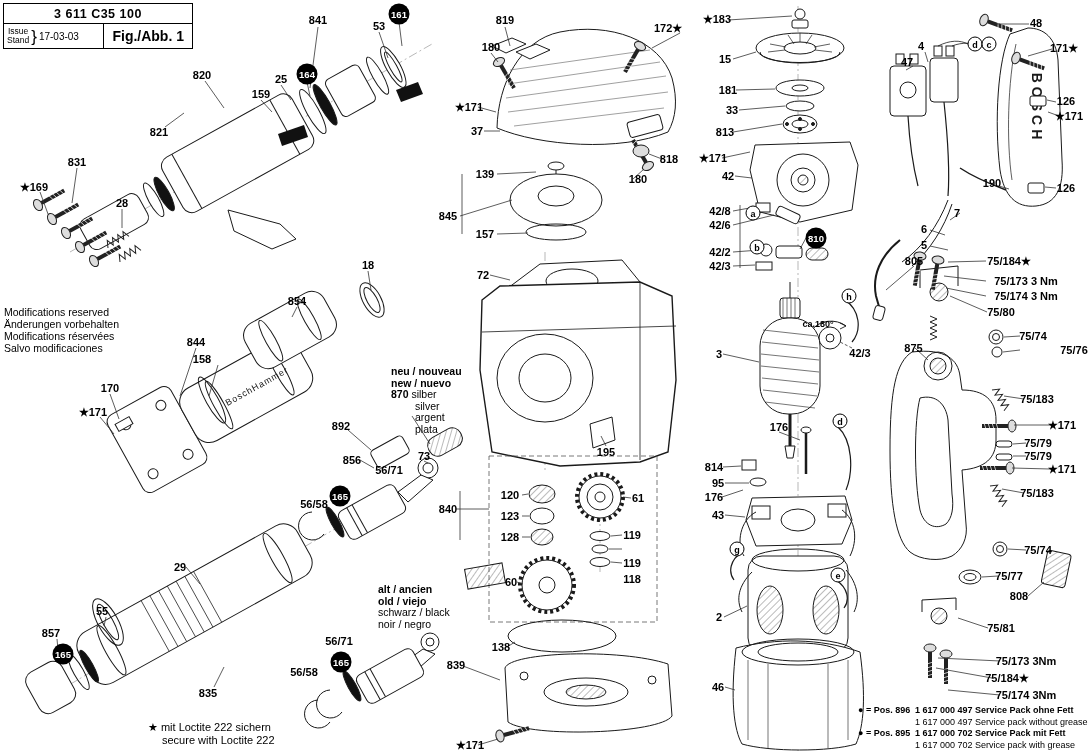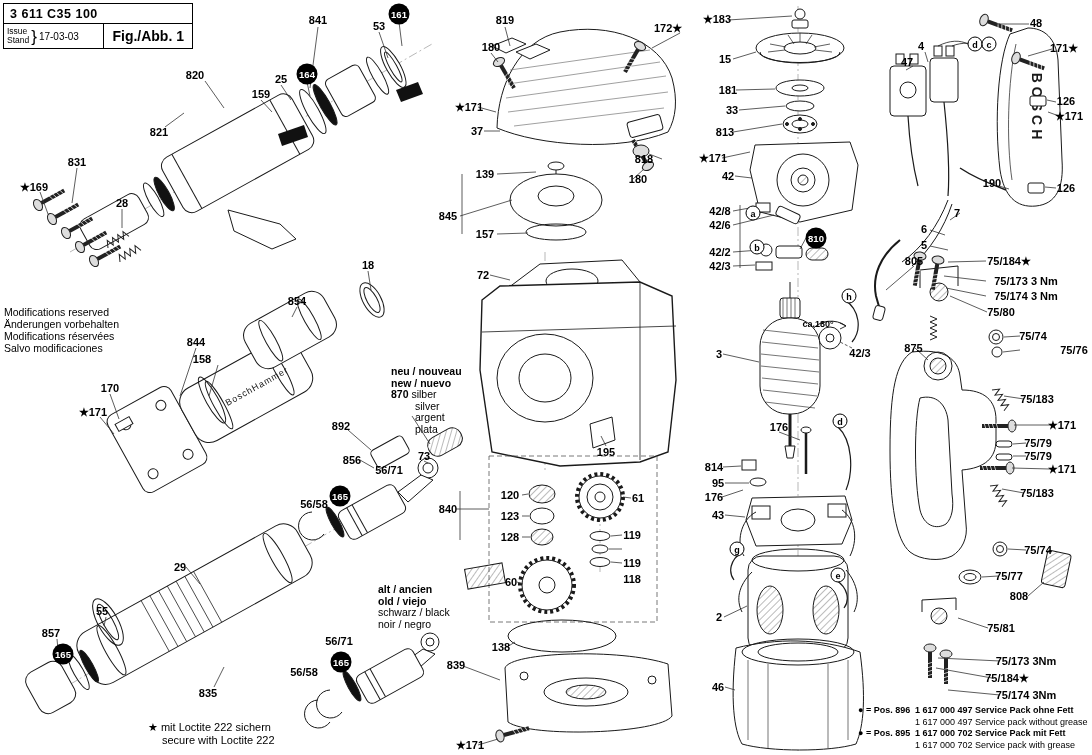--- a/index.html
+++ b/index.html
@@ -7,21 +7,21 @@
         font-family:"Liberation Sans",sans-serif;color:#000;overflow:hidden;}
   svg.art{position:absolute;left:0;top:0;}
   .label-layer{position:absolute;left:0;top:0;width:100%;height:100%;}
   .lbl{position:absolute;transform:translate(-50%,-50%);font-size:11px;font-weight:bold;
        white-space:nowrap;line-height:12px;}
   .lbl.b{width:21px;height:21px;border-radius:50%;background:#000;color:#fff;
          display:flex;align-items:center;justify-content:center;font-size:9.5px;}
   .lbl.l{width:13px;height:13px;border-radius:50%;border:1px solid #000;background:#fff;
          display:flex;align-items:center;justify-content:center;font-size:9px;}
   .lbl.s{font-size:9px;}
-  .title-block{position:absolute;left:3px;top:3px;width:188px;border:1.5px solid #000;background:#fff;}
+  .title-block{position:absolute;left:3px;top:3px;width:188px;border:1.5px solid #000;background:#fff;text-align:center;}
   .tb-top{padding:3px 6px 2px;font-size:12.5px;font-weight:bold;border-bottom:1.5px solid #000;letter-spacing:.5px;}
   .tb-bottom{display:flex;align-items:stretch;}
   .tb-issue{display:flex;align-items:center;gap:2px;padding:2px 3px;flex:1;}
   .tb-issue-lines{display:flex;flex-direction:column;font-size:8.5px;line-height:9.5px;}
   .tb-brace{font-size:17px;font-weight:400;line-height:17px;}
   .tb-date{font-size:10px;}
   .tb-fig{border-left:1.5px solid #000;font-size:14px;font-weight:bold;padding:4px 8px;
           display:flex;align-items:center;}
   .noteblock{position:absolute;font-size:10.5px;line-height:11.5px;white-space:nowrap;}
   .noteblock .b{font-weight:bold;}
@@ -394,29 +394,29 @@
 
   <div id="label-layer" class="label-layer">
       <div class="lbl p" style="left: 318px; top: 20px;">841</div>
       <div class="lbl p" style="left: 379px; top: 26px;">53</div>
       <div class="lbl b" style="left: 399px; top: 14px;">161</div>
       <div class="lbl p" style="left: 505px; top: 20px;">819</div>
       <div class="lbl p" style="left: 491px; top: 47px;">180</div>
       <div class="lbl p" style="left: 668px; top: 28px;">172★</div>
       <div class="lbl p" style="left: 469px; top: 107px;">★171</div>
       <div class="lbl p" style="left: 477px; top: 131px;">37</div>
-      <div class="lbl p" style="left: 195px; top: 75px;">820</div>
+      <div class="lbl p" style="left: 202px; top: 75px;">820</div>
       <div class="lbl p" style="left: 281px; top: 79px;">25</div>
       <div class="lbl b" style="left: 307px; top: 74px;">164</div>
       <div class="lbl p" style="left: 261px; top: 94px;">159</div>
       <div class="lbl p" style="left: 159px; top: 132px;">821</div>
       <div class="lbl p" style="left: 77px; top: 162px;">831</div>
       <div class="lbl p" style="left: 34px; top: 187px;">★169</div>
       <div class="lbl p" style="left: 122px; top: 203px;">28</div>
-      <div class="lbl p" style="left: 644px; top: 159px;">818</div>
+      <div class="lbl p" style="left: 669px; top: 159px;">818</div>
       <div class="lbl p" style="left: 638px; top: 179px;">180</div>
       <div class="lbl p" style="left: 485px; top: 174px;">139</div>
       <div class="lbl p" style="left: 448px; top: 216px;">845</div>
       <div class="lbl p" style="left: 485px; top: 234px;">157</div>
       <div class="lbl p" style="left: 368px; top: 265px;">18</div>
       <div class="lbl p" style="left: 483px; top: 275px;">72</div>
       <div class="lbl p" style="left: 297px; top: 301px;">854</div>
       <div class="lbl p" style="left: 196px; top: 342px;">844</div>
       <div class="lbl p" style="left: 202px; top: 359px;">158</div>
       <div class="lbl p" style="left: 110px; top: 388px;">170</div>

